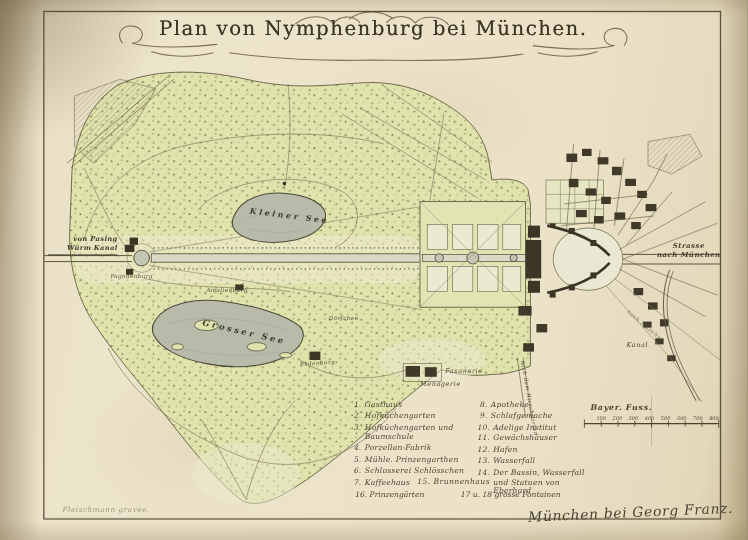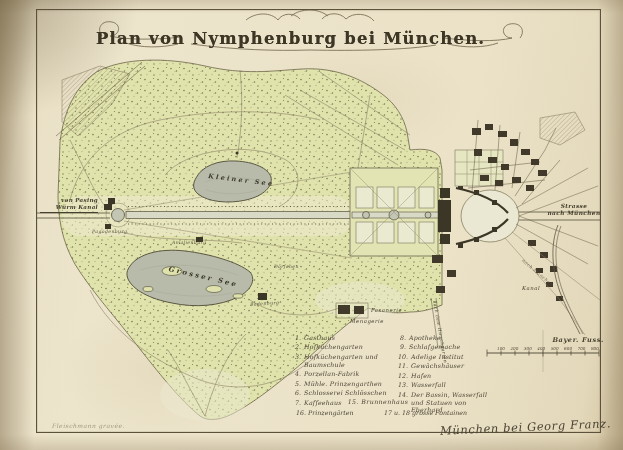--- a/index.html
+++ b/index.html
@@ -16,34 +16,34 @@
   .stain1{left:250px;top:40px;width:220px;height:120px;background:radial-gradient(ellipse,rgba(190,170,120,.14),rgba(190,170,120,0) 70%);}
   .stain2{left:60px;top:300px;width:200px;height:140px;background:radial-gradient(ellipse,rgba(185,165,118,.12),rgba(185,165,118,0) 70%);}
 
   .frame{position:absolute;left:36px;top:9px;width:563px;height:422px;border:1px solid #5c523c;box-shadow:inset 0 0 0 0.5px rgba(92,82,60,.25);}
 
   .map-svg{position:absolute;left:0;top:0;width:623px;height:450px;}
 
   
   .title-wrap{position:absolute;left:96px;top:10px;width:430px;height:44px;text-align:center;}
   .title-flourish{position:absolute;left:0;top:0;}
-  .map-title{position:absolute;left:0;top:19px;width:430px;text-align:left;
-    font-size:16.5px;font-weight:700;letter-spacing:1.2px;color:#3e3625;
+  .map-title{position:absolute;left:0;top:4px;width:430px;text-align:center;
+    font-size:16.5px;font-weight:400;letter-spacing:1.2px;color:#3e3625;
     text-shadow:0 0 .5px rgba(62,54,37,.75);}
 
   
   .lbl{position:absolute;color:#4a4232;white-space:nowrap;font-style:italic;}
   .lake-lbl{font-size:6.5px;letter-spacing:2.2px;font-weight:700;color:#3f3b2c;}
   .sm-lbl{font-size:4.6px;letter-spacing:.4px;color:#55503e;}
   .md-lbl{font-size:5.4px;letter-spacing:.5px;color:#4c4534;}
   .road-lbl{font-size:5.8px;font-weight:700;letter-spacing:.4px;color:#46402f;line-height:1.25;}
   .edge-lbl{font-size:5.6px;font-weight:700;letter-spacing:.3px;color:#46402f;line-height:1.3;text-align:right;}
 
   
-  .scale-caption{position:absolute;left:492px;top:336px;width:112px;text-align:right;
+  .scale-caption{position:absolute;left:492px;top:336px;width:112px;text-align:left;
     font-size:6.6px;font-style:italic;font-weight:700;letter-spacing:.6px;color:#4a4333;}
   .scale-ticks{position:absolute;left:497px;top:346px;width:102px;display:flex;justify-content:space-between;}
   .scale-ticks span{font-size:4.2px;color:#55503e;font-style:italic;}
 
   
   .legend{position:absolute;left:293px;top:334px;width:202px;display:flex;gap:8px;
     font-size:6.3px;font-style:italic;color:#4e4636;}
   .lg-col{width:97px;}
   .lg-row{display:flex;gap:3px;margin-bottom:1.6px;line-height:1.25;}
   .lg-n{min-width:8px;text-align:right;flex:none;}

